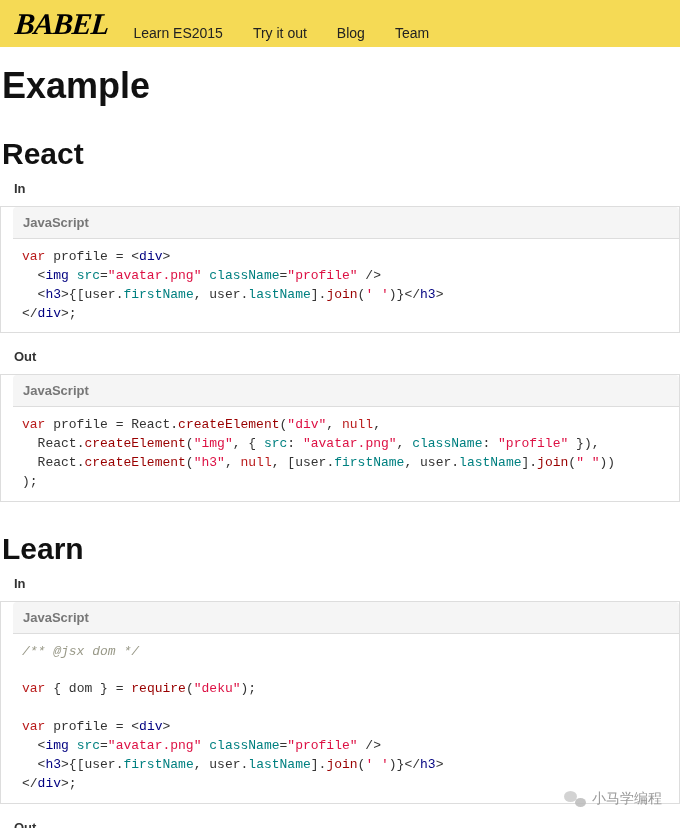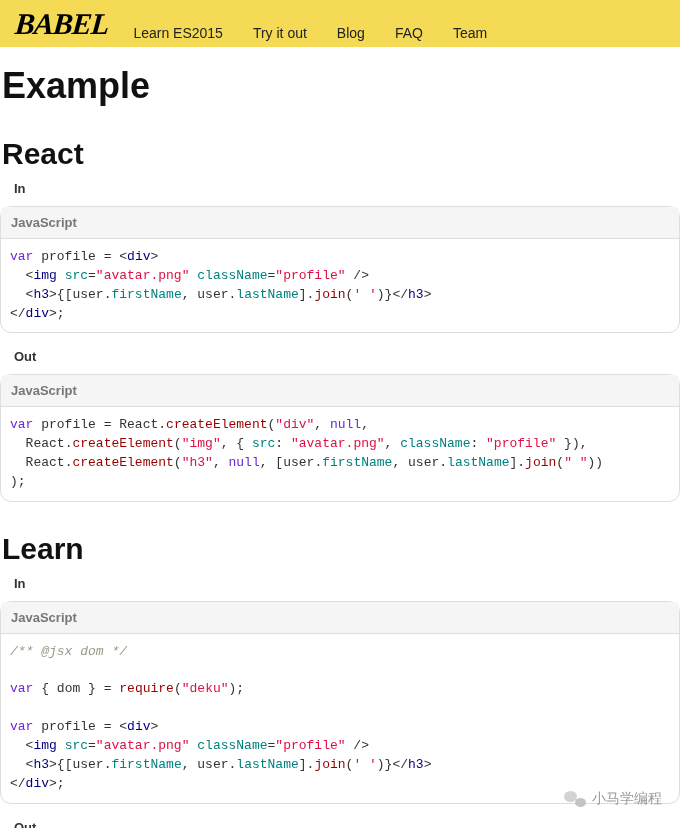--- a/index.html
+++ b/index.html
@@ -6,24 +6,24 @@
     body { font-family: "Helvetica Neue", Helvetica, Arial, sans-serif; color: #333; font-size: 14px; }
     .navbar { background: #f5da55; display: flex; align-items: center; height: 47px; padding-left: 10px; }
     .brand { font-family: "Brush Script MT", cursive; font-weight: 900; font-size: 30px; font-style: italic; letter-spacing: -1px; color: #000; padding: 0 10px 0 5px; transform: skew(-5deg); }
     .nav-items { display: flex; height: 100%; margin-top: 18px; }
     .nav-item { display: flex; align-items: center; padding: 0 15px; color: #222; font-size: 14px; text-decoration: none; cursor: pointer; font-weight: 500; }
     .nav-item.active { background: #333; color: #fff; }
     .caret { display: inline-block; margin-left: 4px; vertical-align: middle; border-top: 4px solid; border-right: 4px solid transparent; border-left: 4px solid transparent; }
     h1 { font-size: 36px; font-weight: 700; margin: 18px 0 10px 0; color: #111; padding-left: 2px; }
     h2 { font-size: 30px; font-weight: 700; margin: 30px 0 6px 0; color: #111; padding-left: 2px; }
     .label { font-size: 13px; font-weight: 700; color: #333; margin: 10px 0; padding-left: 14px; }
-    .code-panel { border: 1px solid #ddd; border-radius: 11px; margin-bottom: 16px; background: #fff; }
+    .code-panel { border: 1px solid #ddd; border-radius: 0; margin-bottom: 16px; background: #fff; padding-left: 12px; }
     .code-header { background: #f5f5f5; border-bottom: 1px solid #ddd; padding: 8px 10px; color: #777; font-size: 13px; font-weight: 600; border-radius: 4px 4px 0 0; }
     pre { padding: 9px; font-family: Menlo, Monaco, Consolas, "Courier New", monospace; font-size: 13px; line-height: 1.45; color: #333; overflow-x: auto; white-space: pre; }
-    .k  { color: #6d28d9; }
+    .k  { color: #b91c1c; }
     .nm { color: #333; }
     .p  { color: #333; }
     .t  { color: #000080; }
     .s  { color: #d14; }
     .a  { color: #008080; }
     .f  { color: #990000; }
     .c  { color: #999988; font-style: italic; }
     .fn { color: #008080; margin-top: 47px; }
     .wechat { position: fixed; right: 18px; bottom: 20px; display: flex; align-items: center; gap: 6px; font-size: 14px; color: #888; opacity: 0.85; }
     .wechat .bubble { width: 22px; height: 18px; position: relative; }
@@ -33,21 +33,20 @@
   </style>
 </head>
 <body>
 
 <div class="navbar">
   <div class="brand">BABEL</div>
   <div class="nav-items">
     <a class="nav-item">Learn ES2015</a>
     <a class="nav-item">Try it out</a>
     <a class="nav-item">Blog</a>
-    <a class="nav-item">FAQ</a>
     <a class="nav-item">Team</a>
   </div>
 </div>
 
 <h1>Example</h1>
 
 <h2>React</h2>
 
 <div class="label">In</div>
 <div class="code-panel">

